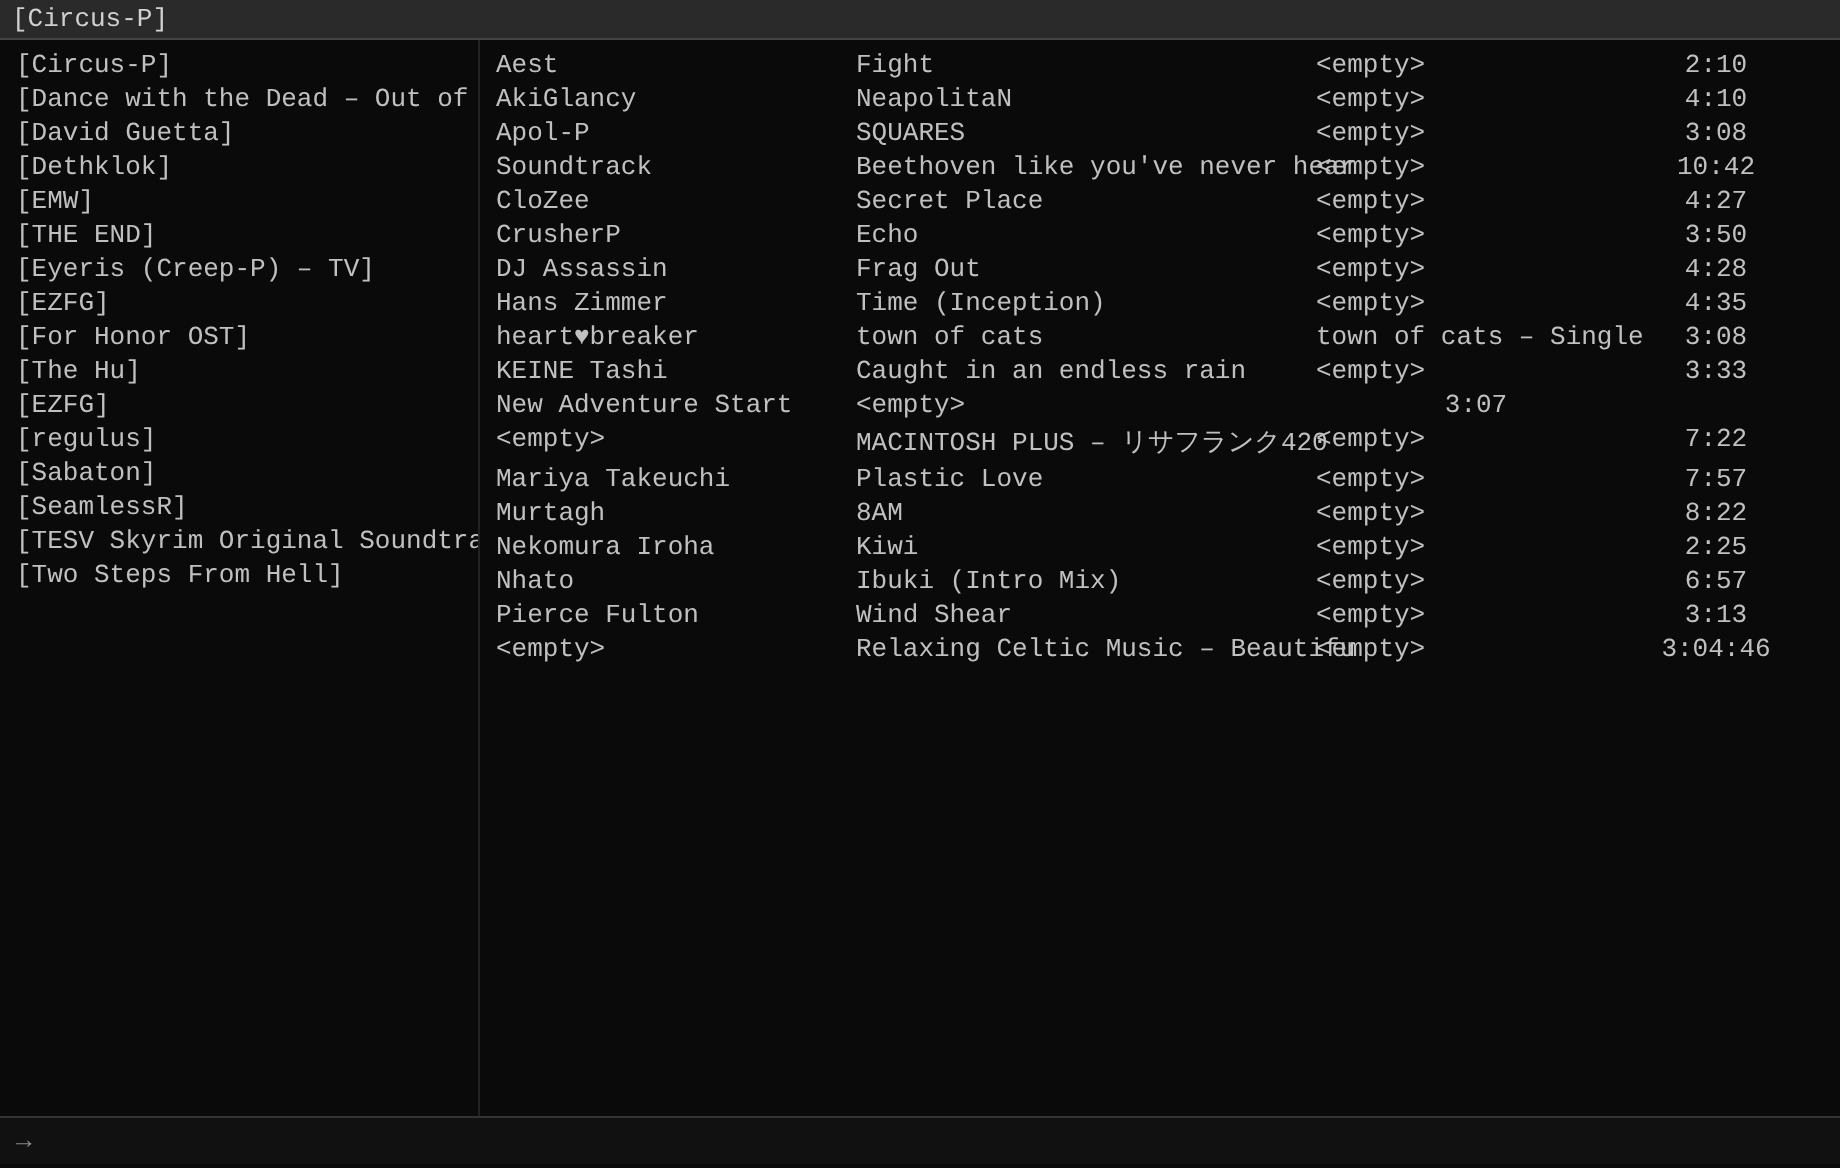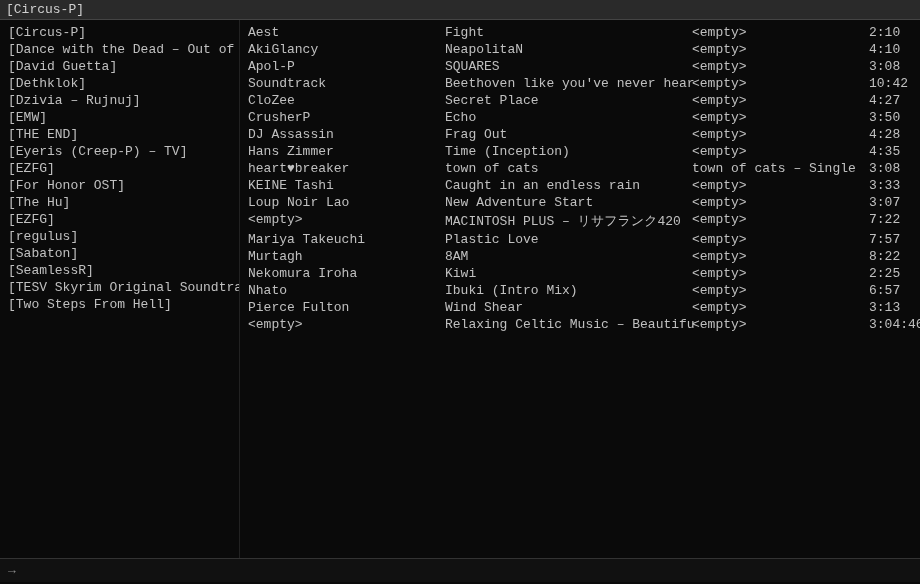--- a/index.html
+++ b/index.html
@@ -42,24 +42,23 @@
       overflow-y: auto;
       padding: 4px 0;
     }
     .track-row {
       display: grid;
       grid-template-columns: 180px 230px 160px 80px;
       padding: 1px 8px;
       color: #c0c0c0;
       cursor: pointer;
       white-space: nowrap;
-      gap: 17px;
     }
     .track-row .duration {
-      text-align: left;
+      text-align: center;
     }
     .status-bar {
       height: 24px;
       background: #111;
       border-top: 1px solid #333;
       display: flex;
       align-items: center;
       padding: 0 8px;
       color: #888;
       font-size: 13px;
@@ -74,21 +73,20 @@
 <div class="title-bar">
   <span>[Circus-P]</span>
 </div>
 
 <div class="main-content">
   <div class="sidebar">
   <div class="sidebar-item">[Circus-P]</div>
       <div class="sidebar-item">[Dance with the Dead – Out of Body]</div>
       <div class="sidebar-item">[David Guetta]</div>
       <div class="sidebar-item">[Dethklok]</div>
-      <div class="sidebar-item">[Dzivia – Rujnuj]</div>
       <div class="sidebar-item">[EMW]</div>
       <div class="sidebar-item">[THE END]</div>
       <div class="sidebar-item">[Eyeris (Creep-P) – TV]</div>
       <div class="sidebar-item">[EZFG]</div>
       <div class="sidebar-item">[For Honor OST]</div>
       <div class="sidebar-item">[The Hu]</div>
       <div class="sidebar-item">[EZFG]</div>
       <div class="sidebar-item">[regulus]</div>
       <div class="sidebar-item">[Sabaton]</div>
       <div class="sidebar-item">[SeamlessR]</div>
@@ -150,21 +148,20 @@
         <span>town of cats – Single</span>
         <span class="duration">3:08</span>
       </div>
       <div class="track-row">
         <span>KEINE Tashi</span>
         <span>Caught in an endless rain</span>
         <span>&lt;empty&gt;</span>
         <span class="duration">3:33</span>
       </div>
       <div class="track-row">
-        <span>Loup Noir Lao</span>
         <span>New Adventure Start</span>
         <span>&lt;empty&gt;</span>
         <span class="duration">3:07</span>
       </div>
       <div class="track-row">
         <span>&lt;empty&gt;</span>
         <span>MACINTOSH PLUS – リサフランク420</span>
         <span>&lt;empty&gt;</span>
         <span class="duration">7:22</span>
       </div>

